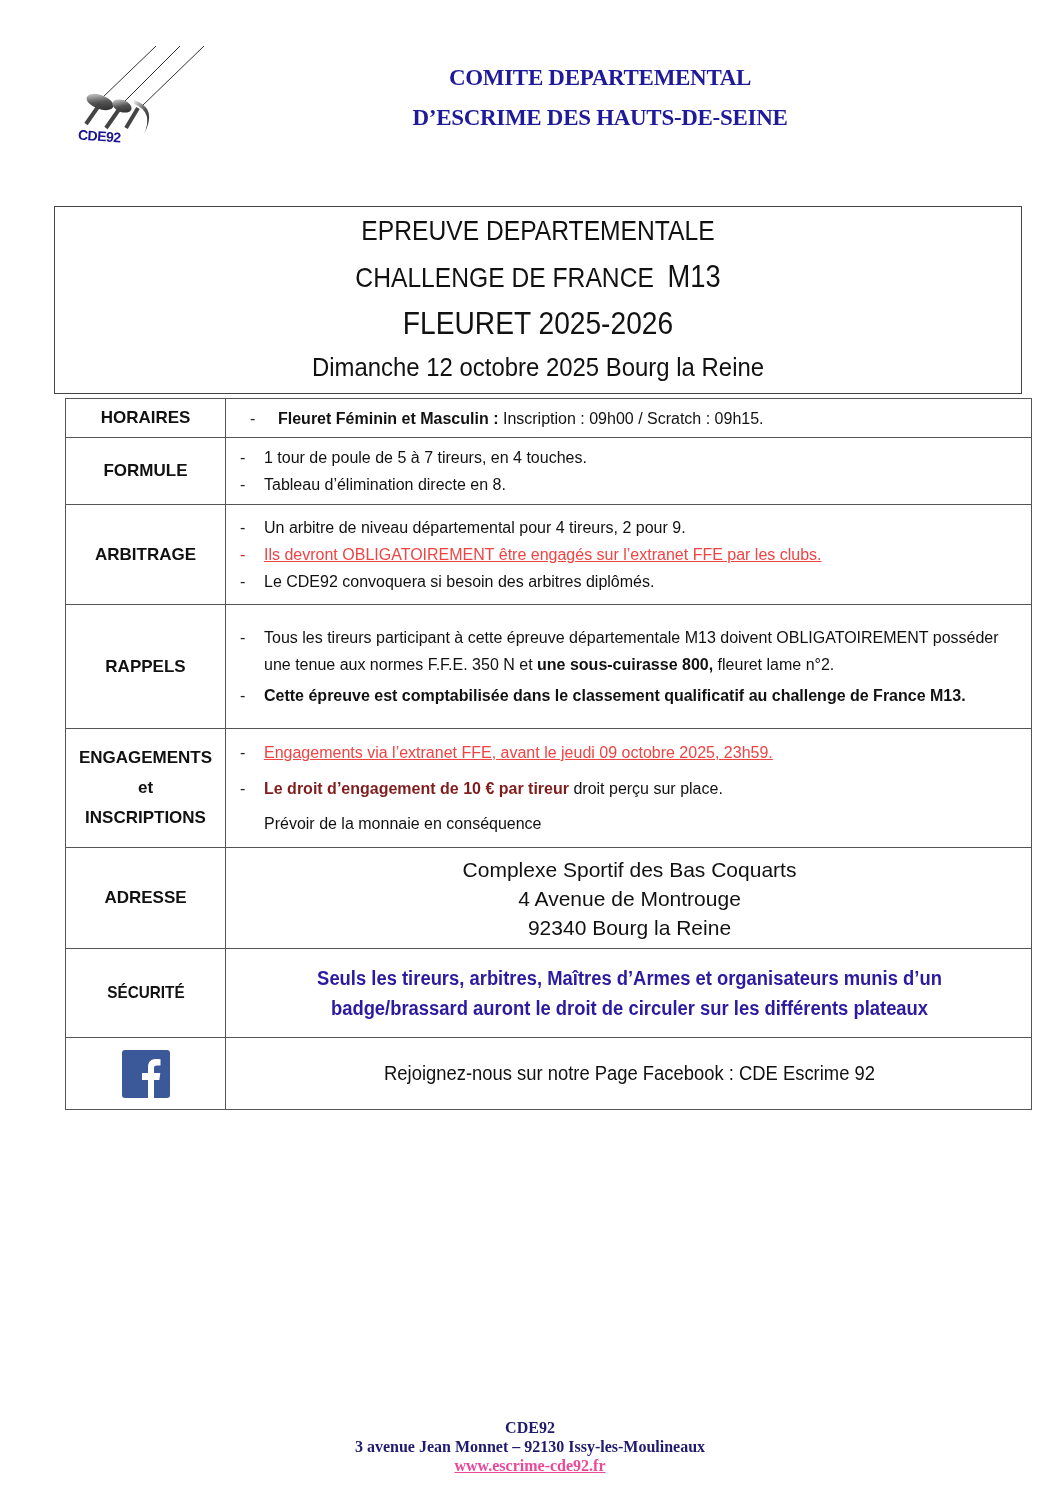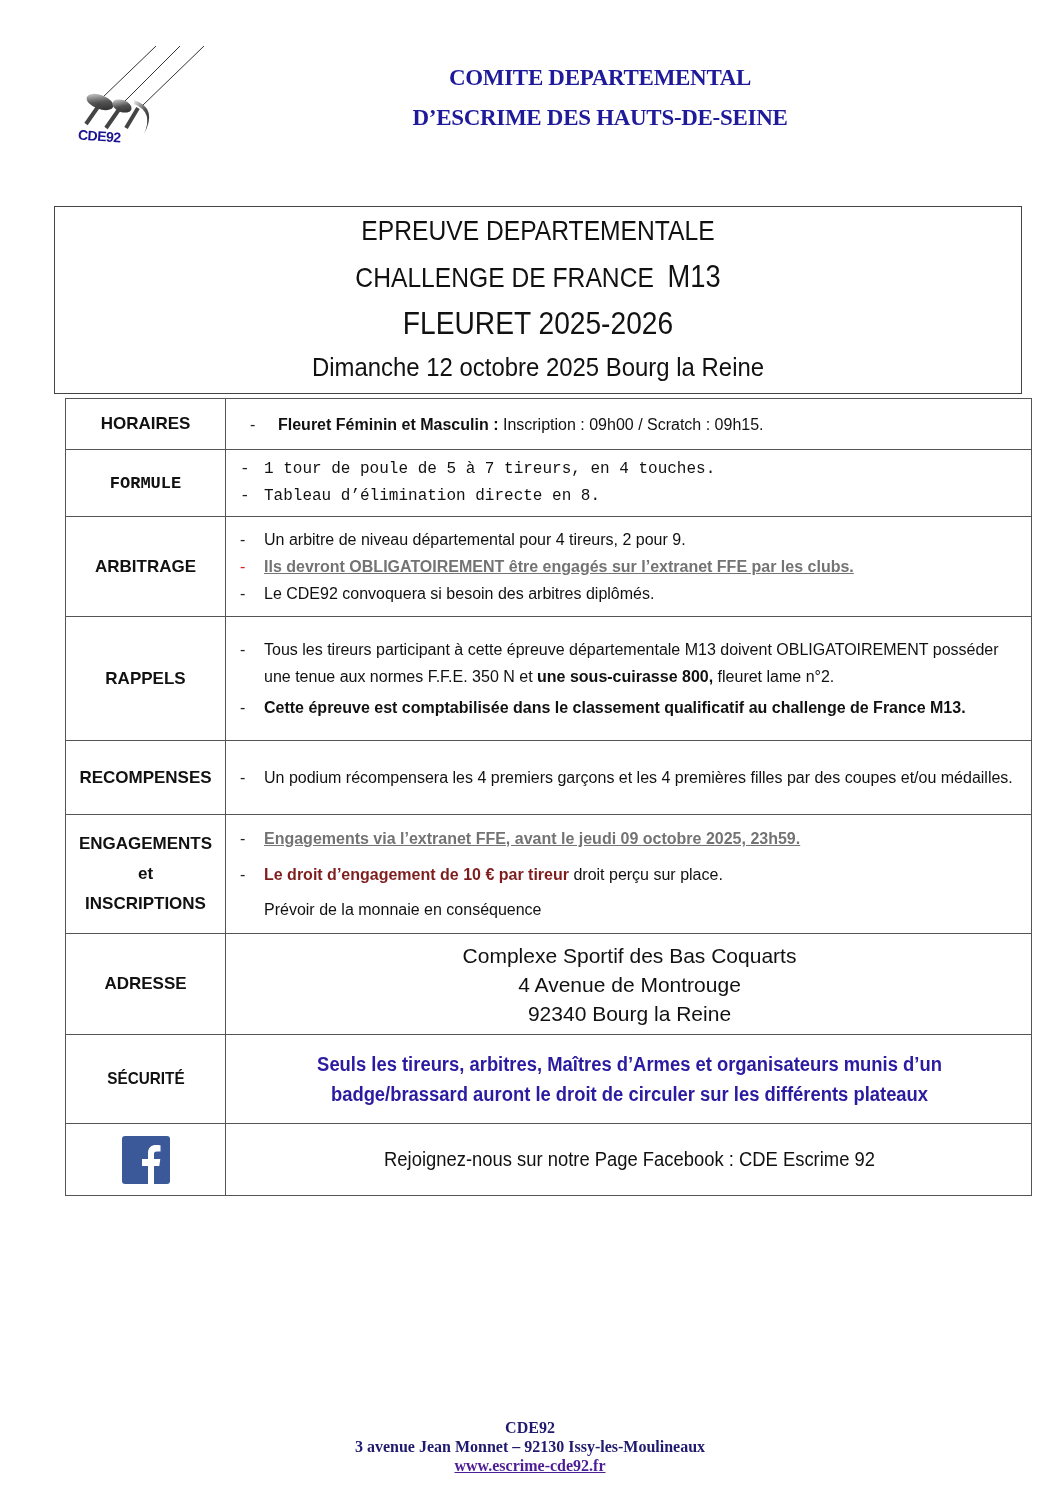--- a/index.html
+++ b/index.html
@@ -22,33 +22,33 @@
 
     table.info { position: absolute; left: 65px; top: 398px; width: 967px; border-collapse: collapse; }
     table.info td { border: 1.5px solid #555; vertical-align: middle; }
     td.label { width: 160px; text-align: center; font-weight: bold; font-size: 17px; color: #111; }
     td.content { padding: 0 12px 0 14px; font-size: 16px; color: #111; }
     .li { display: flex; line-height: 27px; }
     .li .dash { width: 24px; flex: none; text-align: left; color: #222; }
     .li .txt { flex: 1; }
     .li.indent { padding-left: 24px; }
     .b { font-weight: bold; }
-    .red { color: #737373; font-weight: bold; text-decoration: underline; }
+    .red { color: #ef4444; font-weight: normal; text-decoration: underline; }
     .blue { color: #7f1d1d; font-weight: bold; }
     .center { text-align: center; }
     .sec-text { color: #2a1ba0; font-weight: bold; font-size: 20px; line-height: 30px; text-align: center; transform: scaleX(0.92); }
     .buv-text { font-weight: bold; font-size: 19px; text-align: center; transform: scaleX(0.92); }
     .fb-text { font-size: 20px; text-align: center; transform: scaleX(0.92); color: #111; }
     .label.narrow { transform: scaleX(0.9); }
 
     .fb-icon { display: inline-block; width: 48px; height: 48px; background: #3b5998; border-radius: 3px; position: relative; vertical-align: middle; }
 
     .footer { position: absolute; left: 230px; top: 1418px; width: 600px; text-align: center;
       font-family: "Liberation Serif", serif; font-weight: bold; color: #1f1a6e; font-size: 16px; line-height: 19px; }
-    .footer .link { color: #4c1d95; text-decoration: underline; }
+    .footer .link { color: #ec4899; text-decoration: underline; }
   </style>
 </head>
 <body>
 
 <div class="logo">
   <svg width="150" height="108" viewBox="0 0 150 108">
     <defs>
       <linearGradient id="g" x1="0" y1="0" x2="1" y2="1">
         <stop offset="0" stop-color="#eee"></stop>
           <stop offset="0.5" stop-color="#555"></stop>
@@ -77,30 +77,30 @@
   <div class="event-line ev1">EPREUVE DEPARTEMENTALE</div>
   <div class="event-line ev2">
     <span>CHALLENGE DE FRANCE</span>&nbsp;&nbsp;<span class="m13">M13</span>
   </div>
   <div class="event-line ev3">FLEURET 2025-2026</div>
   <div class="event-line ev4">Dimanche 12 octobre 2025 Bourg la Reine</div>
 </div>
 
 <table class="info">
   <tbody>
-      <tr style="height:51px;">
+      <tr style="height:39px;">
     <td class="label">HORAIRES</td>
     <td class="content">
       <div class="li" style="padding-left:10px;">
         <span class="dash" style="width:28px;">-</span>
         <span class="txt"><span class="b">Fleuret Féminin et Masculin :</span><span> Inscription : 09h00 / Scratch : 09h15.</span></span>
       </div>
     </td>
   </tr>
-  <tr style="height:67px;font-family:Liberation Mono, monospace;">
+  <tr style="height:67px;">
     <td class="label">FORMULE</td>
     <td class="content">
       <div class="li">
             <span class="dash">-</span>
             <span class="txt">1 tour de poule de 5 à 7 tireurs, en 4 touches.</span>
           </div>
       <div class="li">
             <span class="dash">-</span>
             <span class="txt">Tableau d’élimination directe en 8.</span>
           </div>
@@ -126,29 +126,20 @@
   <tr style="height:124px;">
     <td class="label">RAPPELS</td>
     <td class="content">
       <div class="li">
             <span class="dash">-</span>
             <span class="txt"><span>Tous les tireurs participant à cette épreuve départementale M13 doivent OBLIGATOIREMENT posséder une tenue aux normes F.F.E. 350 N et </span><span class="b">une sous-cuirasse 800,</span><span> fleuret lame n°2.</span></span>
           </div>
       <div class="li" style="margin-top:4px;">
             <span class="dash">-</span>
             <span class="txt b">Cette épreuve est comptabilisée dans le classement qualificatif au challenge de France M13.</span>
-          </div>
-    </td>
-  </tr>
-  <tr style="height:74px;">
-    <td class="label">RECOMPENSES</td>
-    <td class="content">
-      <div class="li">
-            <span class="dash">-</span>
-            <span class="txt">Un podium récompensera les 4 premiers garçons et les 4 premières filles par des coupes et/ou médailles.</span>
           </div>
     </td>
   </tr>
   <tr style="height:119px;">
     <td class="label" style="line-height:30px;">
       <div>ENGAGEMENTS</div>
       <div>et</div>
       <div>INSCRIPTIONS</div>
     </td>
     <td class="content">

